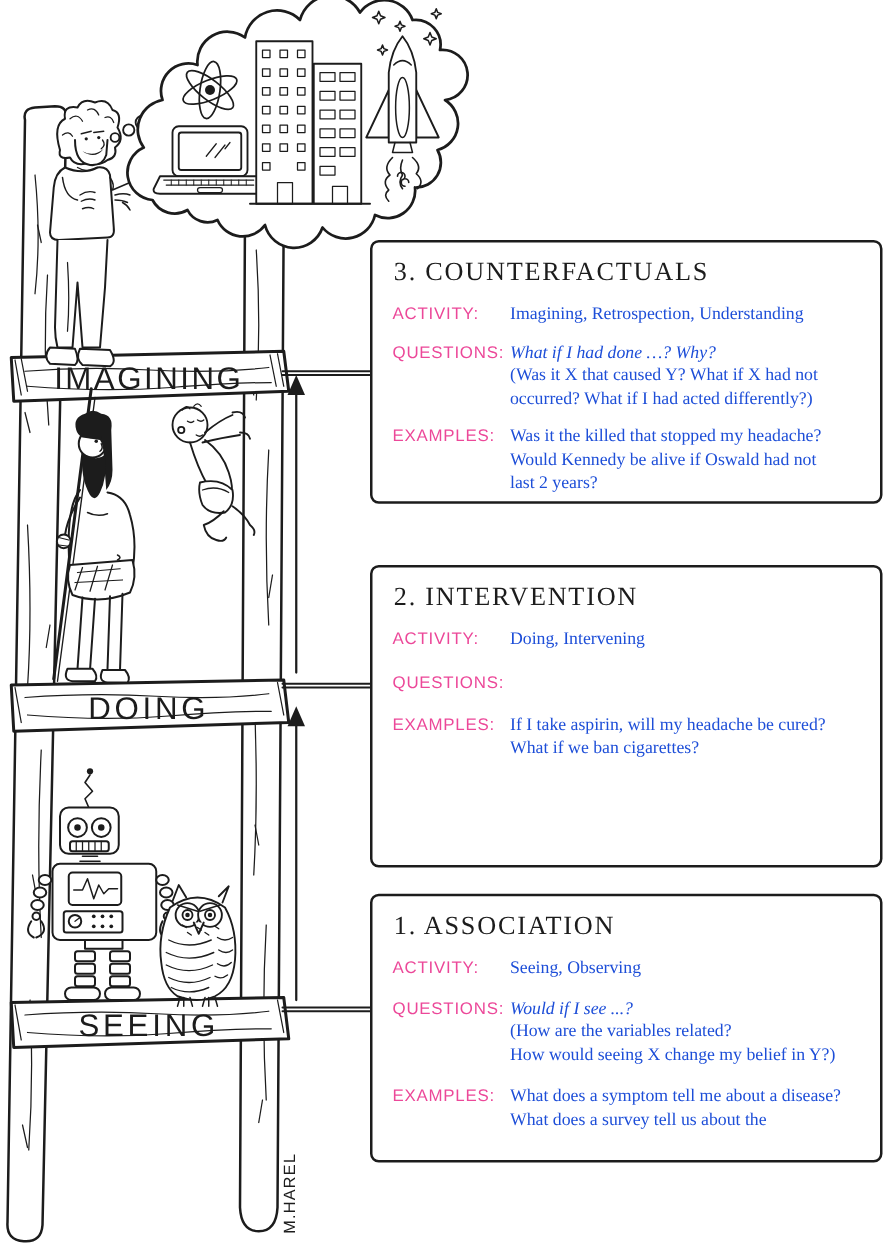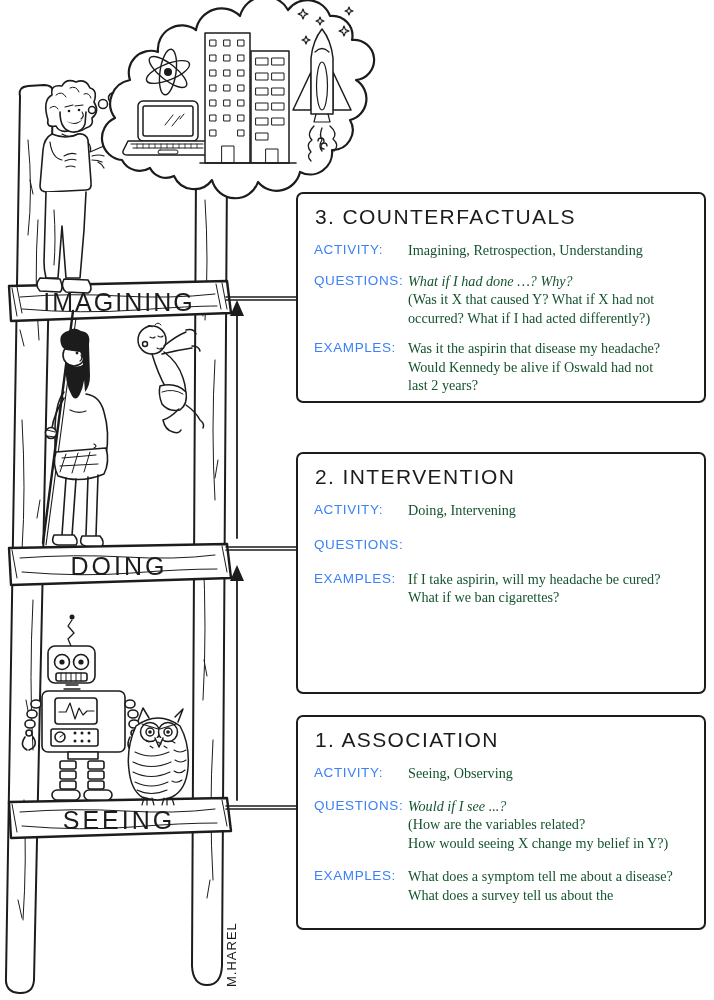--- a/index.html
+++ b/index.html
@@ -3,25 +3,25 @@
 <meta charset="utf-8">
 <style>
   html,body{margin:0;padding:0;background:#ffffff;}
   .page{position:relative;width:714px;height:1000px;background:#ffffff;overflow:hidden;
         font-family:"Liberation Sans",sans-serif;}
   svg text{user-select:none;}
 
   .panel{position:absolute;left:296px;width:410px;box-sizing:border-box;background:#fff;
          border:2px solid #1c1c1c;border-radius:7px;padding:9px 12px 6px 16px;overflow:hidden;}
   .panel-title{font-size:21px;letter-spacing:1.4px;color:#1c1c1c;margin:2px 0 4px 1px;
-               font-family:Liberation Sans, sans-serif;}
+               font-family:Liberation Serif, serif;}
   .row{display:grid;grid-template-columns:94px 1fr;margin-top:12px;align-items:start;}
-  .row-label{font-size:13.5px;letter-spacing:.6px;color:#3b82f6;padding-top:1px;
+  .row-label{font-size:13.5px;letter-spacing:.6px;color:#ec4899;padding-top:1px;
              font-family:"Liberation Sans",sans-serif;}
-  .row-content{font-family:"Liberation Serif",serif;font-size:14.2px;line-height:18.5px;color:#14532d;}
+  .row-content{font-family:"Liberation Serif",serif;font-size:14.2px;line-height:18.5px;color:#1d4ed8;}
   .qitalic{font-style:italic;}
   .box-3{top:192px;height:211px;}
   .box-2{top:452px;height:242px;}
   .box-1{top:699px;height:215px;margin-top:16px;}
 </style>
 </head>
 <body>
 
 <div class="page">
 
@@ -334,21 +334,21 @@
       <div class="row-label">QUESTIONS:</div>
       <div class="row-content">
         <div class="qitalic">What if I had done …? Why?</div>
         <div>(Was it X that caused Y? What if X had not</div>
         <div>occurred? What if I had acted differently?)</div>
       </div>
     </div>
     <div class="row">
       <div class="row-label">EXAMPLES:</div>
       <div class="row-content">
-        <div>Was it the aspirin that disease my headache?</div>
+        <div>Was it the killed that stopped my headache?</div>
         <div>Would Kennedy be alive if Oswald had not</div>
         <div>last 2 years?</div>
       </div>
     </div>
   </div>
 
   <div class="panel box-2">
     <div class="panel-title">2. INTERVENTION</div>
     <div class="row">
       <div class="row-label">ACTIVITY:</div>

